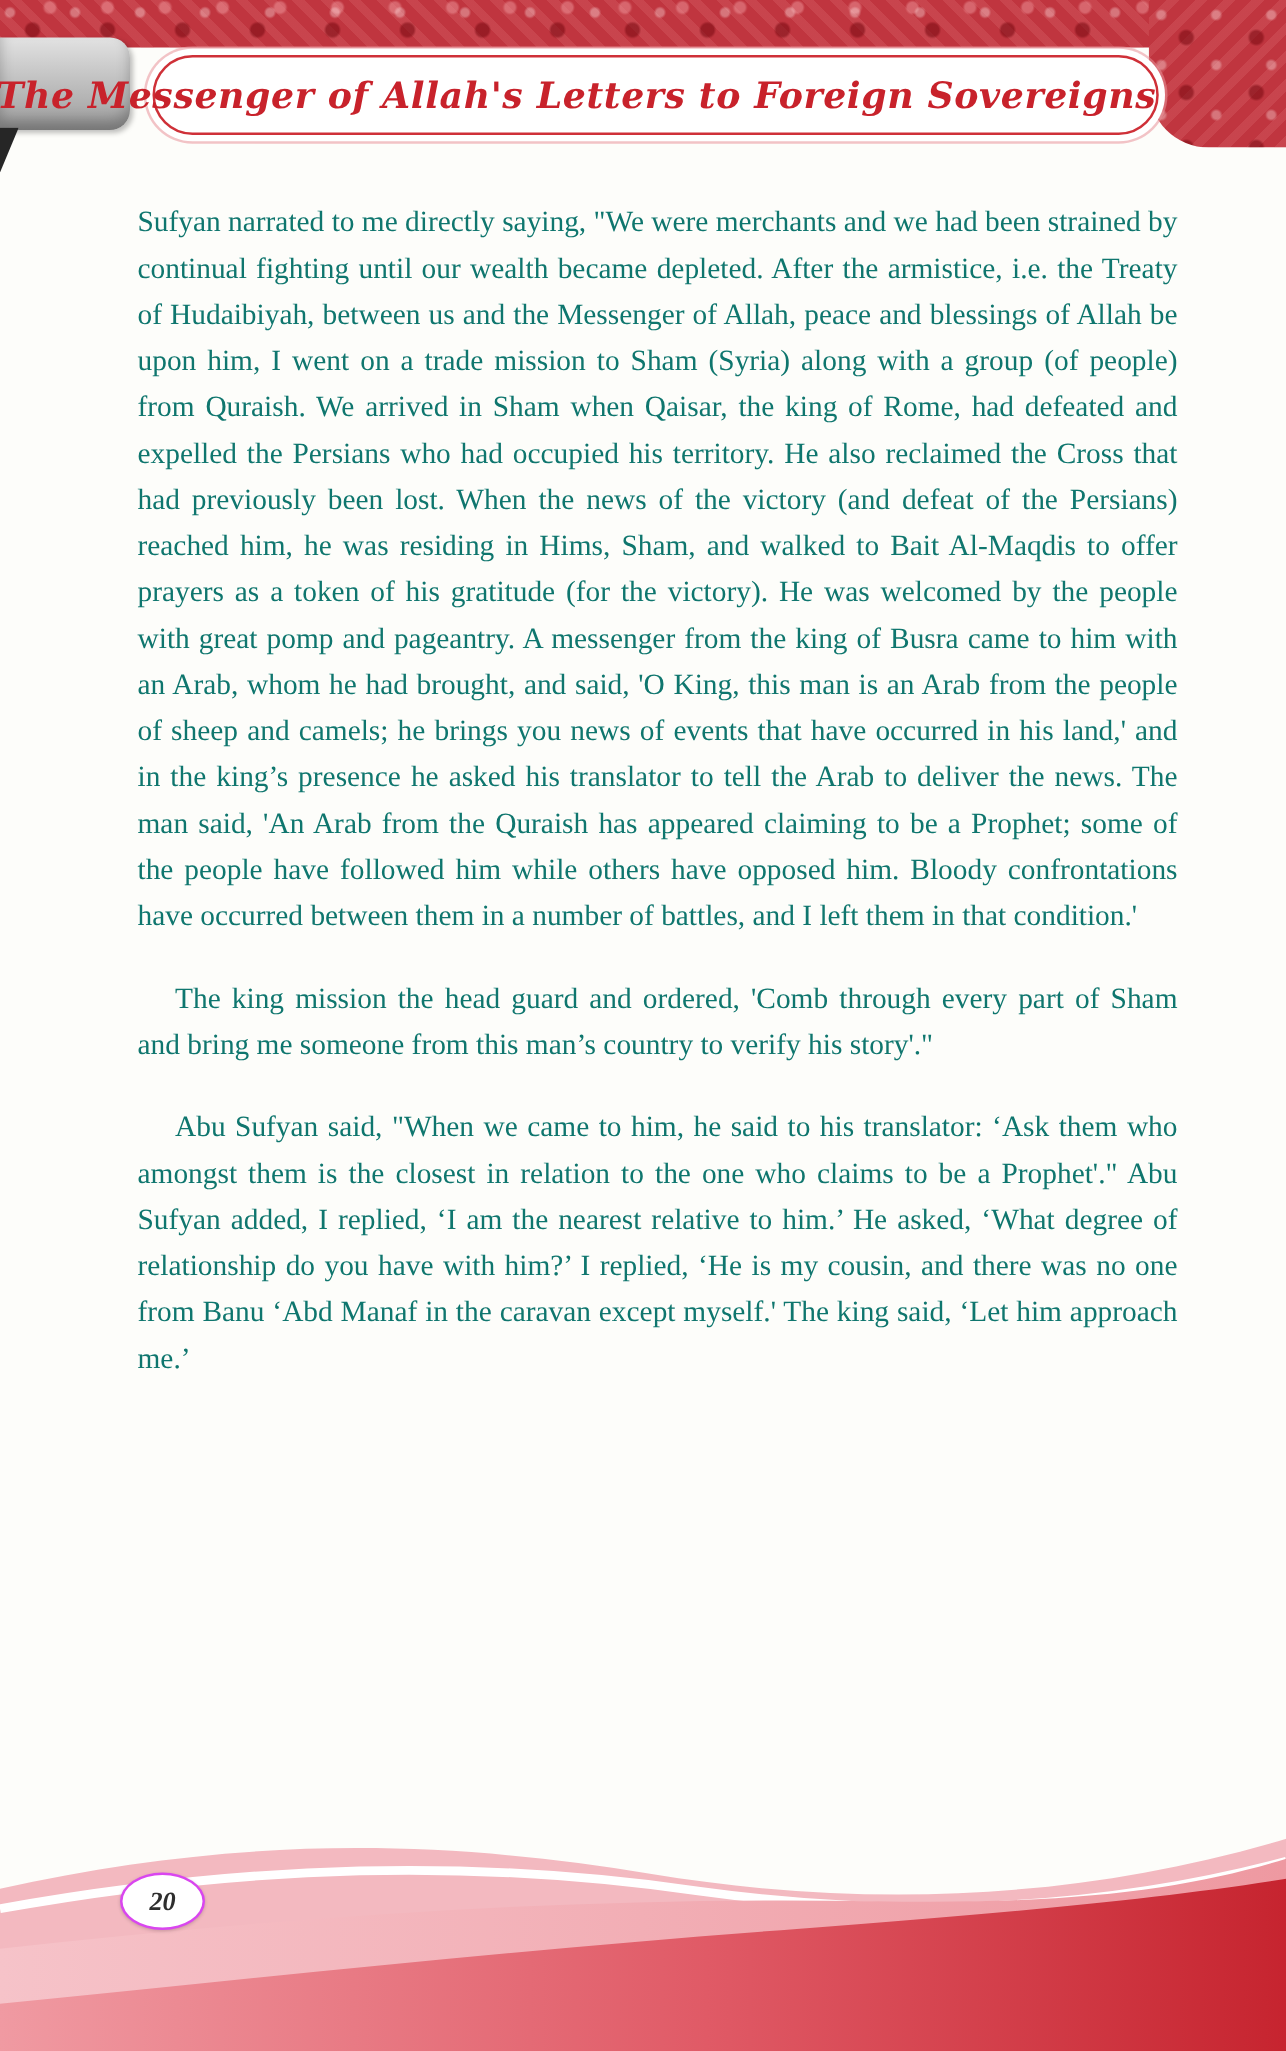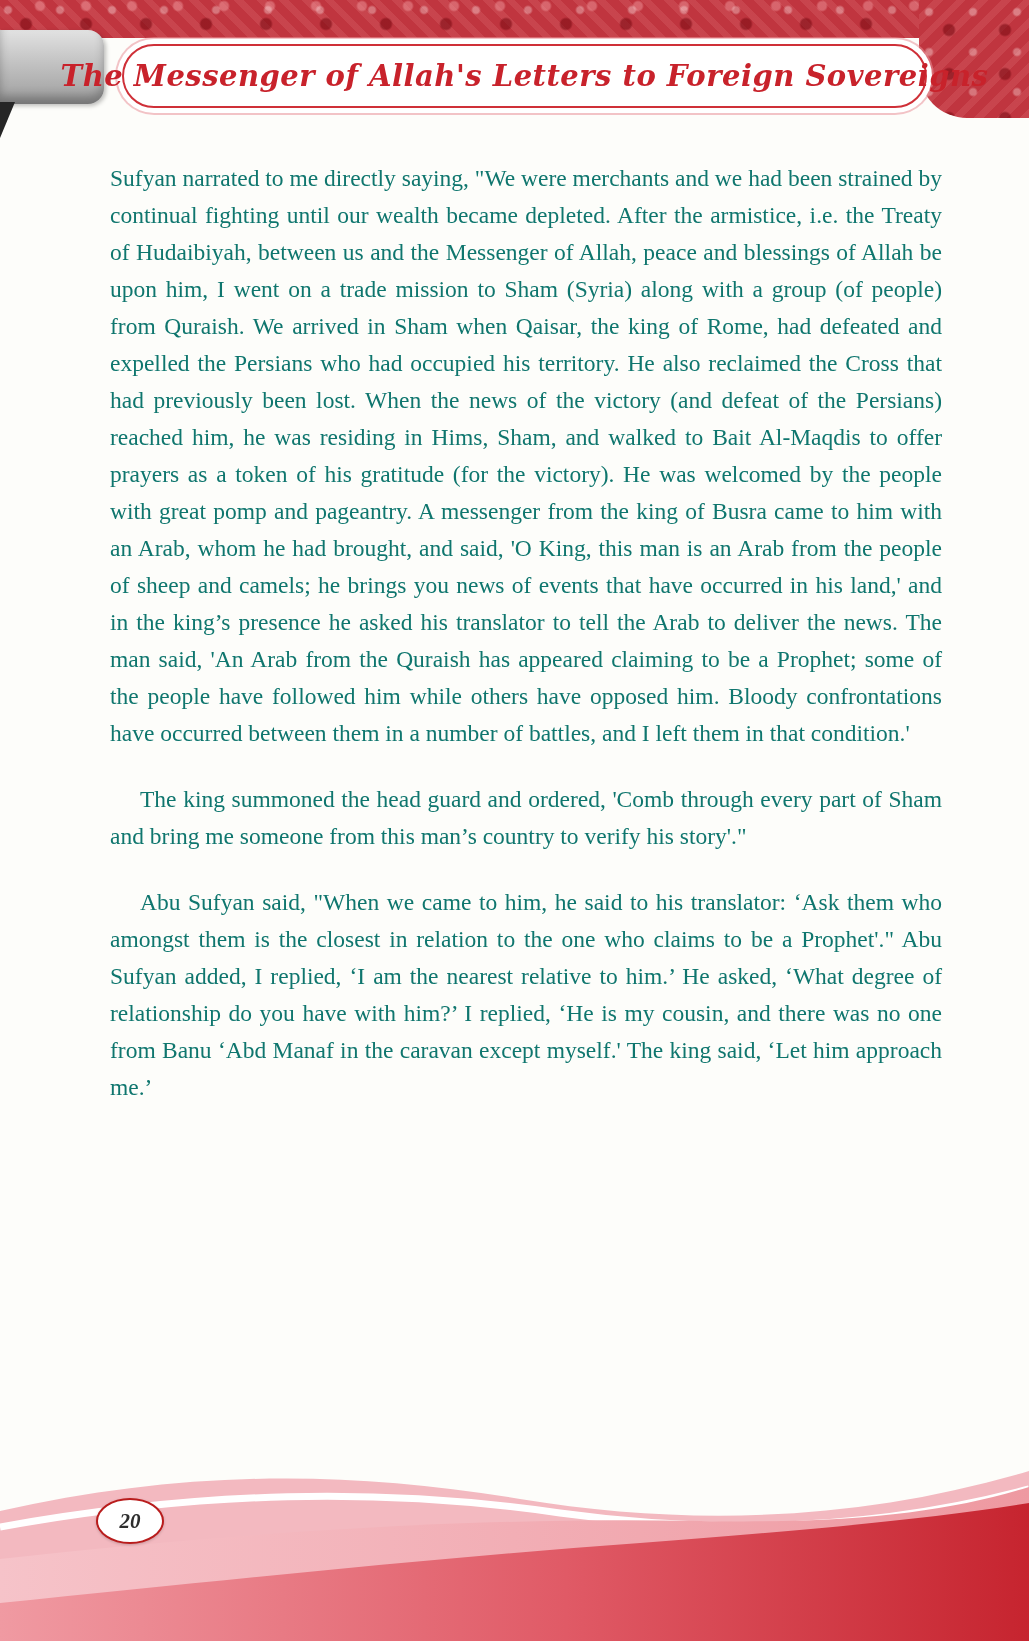--- a/index.html
+++ b/index.html
@@ -47,21 +47,21 @@
     clip-path:polygon(0 0, 100% 0, 0 100%);
   }
 
   
   .banner {
     position:absolute; top:44px; left:122px; right:102px; height:60px;
     background:#ffffff;
     border:2px solid #cf3038;
     border-radius:32px;
     box-shadow:0 0 0 5px #ffffff, 0 0 0 7px rgba(233,148,154,0.55);
-    display:flex; align-items:center; justify-content:center;
+    display:flex; align-items:center; justify-content:flex-end;
   }
   .banner-title {
     color:#c8222b;
     font-family:"DejaVu Serif", serif;
     font-style:italic;
     font-weight:bold;
     font-size:29px;
     letter-spacing:0.5px;
     white-space:nowrap;
   }
@@ -78,21 +78,21 @@
   .body-text p.indent { text-indent:30px; }
 
   
   .footer-waves { position:absolute; left:0; bottom:0; width:1029px; height:200px; }
 
   
   .page-num {
     position:absolute; left:96px; top:1498px;
     width:64px; height:42px;
     background:#ffffff;
-    border:2px solid #b91c1c;
+    border:2px solid #d946ef;
     border-radius:50%;
     display:flex; align-items:center; justify-content:center;
     z-index:5;
     box-shadow:0 1px 3px rgba(0,0,0,0.18);
   }
   .page-num span {
     font-weight:bold; font-style:italic; font-size:21px; color:#2e2e2e;
   }
 </style>
 </head>
@@ -105,21 +105,21 @@
 
   <div class="tab"></div>
   <div class="tab-tail"></div>
 
   <div class="banner">
     <span class="banner-title">The Messenger of Allah's Letters to Foreign Sovereigns</span>
   </div>
 
   <div class="body-text">
     <p>Sufyan narrated to me directly saying, "We were merchants and we had been strained by continual fighting until our wealth became depleted. After the armistice, i.e. the Treaty of Hudaibiyah, between us and the Messenger of Allah, peace and blessings of Allah be upon him, I went on a trade mission to Sham (Syria) along with a group (of people) from Quraish. We arrived in Sham when Qaisar, the king of Rome, had defeated and expelled the Persians who had occupied his territory. He also reclaimed the Cross that had previously been lost. When the news of the victory (and defeat of the Persians) reached him, he was residing in Hims, Sham, and walked to Bait Al-Maqdis to offer prayers as a token of his gratitude (for the victory). He was welcomed by the people with great pomp and pageantry. A messenger from the king of Busra came to him with an Arab, whom he had brought, and said, 'O King, this man is an Arab from the people of sheep and camels; he brings you news of events that have occurred in his land,' and in the king’s presence he asked his translator to tell the Arab to deliver the news. The man said, 'An Arab from the Quraish has appeared claiming to be a Prophet; some of the people have followed him while others have opposed him. Bloody confrontations have occurred between them in a number of battles, and I left them in that condition.'</p>
-    <p class="indent">The king summoned the head guard and ordered, 'Comb through every part of Sham and bring me someone from this man’s country to verify his story'."</p>
+    <p class="indent">The king mission the head guard and ordered, 'Comb through every part of Sham and bring me someone from this man’s country to verify his story'."</p>
     <p class="indent">Abu Sufyan said, "When we came to him, he said to his translator: ‘Ask them who amongst them is the closest in relation to the one who claims to be a Prophet'." Abu Sufyan added, I replied, ‘I am the nearest relative to him.’ He asked, ‘What degree of relationship do you have with him?’ I replied, ‘He is my cousin, and there was no one from Banu ‘Abd Manaf in the caravan except myself.' The king said, ‘Let him approach me.’</p>
   </div>
 
   <svg class="footer-waves" viewBox="0 0 1029 200" preserveAspectRatio="none">
     <defs>
       <linearGradient id="gradDeep" x1="0" y1="0" x2="1" y2="0">
         <stop offset="0" stop-color="#f09aa2"></stop>
         <stop offset="0.55" stop-color="#e05a66"></stop>
         <stop offset="1" stop-color="#c6242f"></stop>
       </linearGradient>

